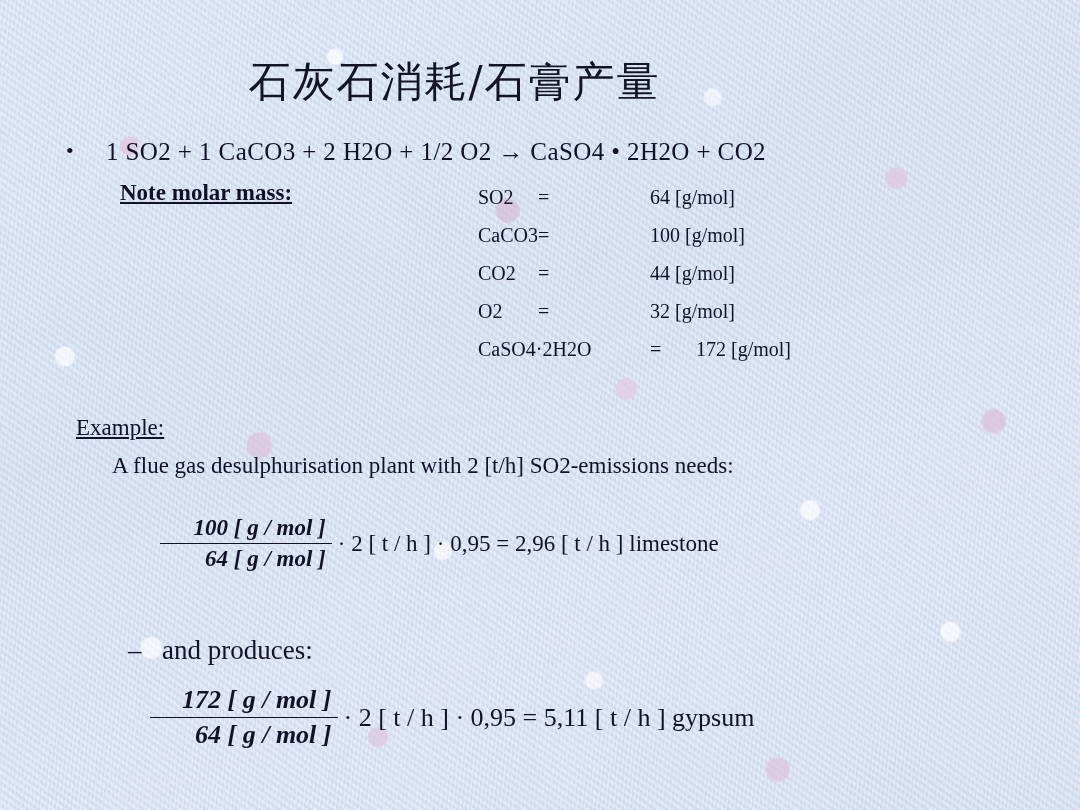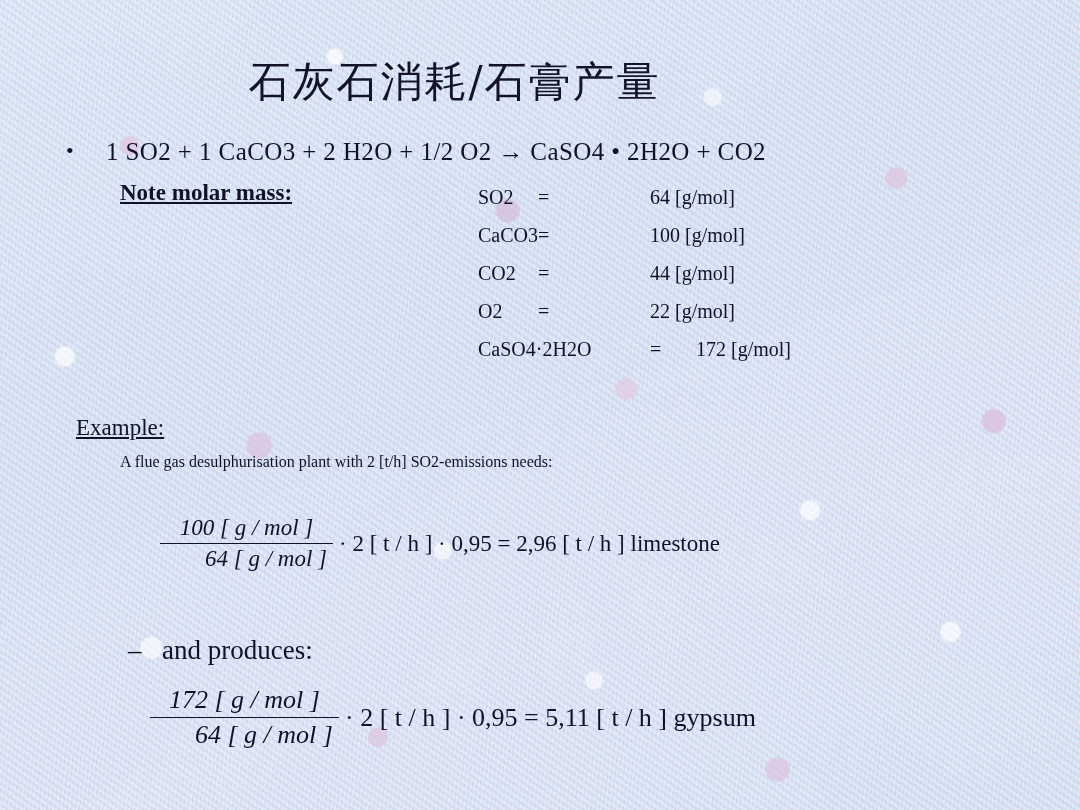--- a/index.html
+++ b/index.html
@@ -117,40 +117,41 @@
     position: absolute;
     top: 415px;
     left: 76px;
     font-size: 23px;
     text-decoration: underline;
     color: #11112a;
   }
   .example-text {
     position: absolute;
     top: 453px;
-    left: 120px;
-    font-size: 16px;
+    left: 112px;
+    font-size: 23px;
     color: #11112a;
     text-align: right;
   }
 
   
   .formula {
     position: absolute;
     font-size: 23px;
     color: #11112a;
     white-space: nowrap;
   }
   .formula-1 { top: 515px; left: 160px; }
   .formula-2 { top: 685px; left: 150px; font-size: 26px; }
   .frac {
     display: inline-block;
     vertical-align: middle;
-    text-align: center;
+    text-align: right;
     margin-right: 6px;
+    font-weight: bold;
   }
   .frac .num {
     display: block;
     padding: 0 6px 2px 6px;
     border-bottom: 1.6px solid #11112a;
   }
   .frac .den {
     display: block;
     padding: 2px 6px 0 6px;
     margin-left: 39px;
@@ -191,21 +192,21 @@
       <span class="mm-row">
         <span class="mm-name">SO2</span><span class="mm-eq">=</span><span class="mm-val">64 [g/mol]</span>
       </span>
       <span class="mm-row">
         <span class="mm-name">CaCO3</span><span class="mm-eq">=</span><span class="mm-val">100 [g/mol]</span>
       </span>
       <span class="mm-row">
         <span class="mm-name">CO2</span><span class="mm-eq">=</span><span class="mm-val">44 [g/mol]</span>
       </span>
       <span class="mm-row">
-        <span class="mm-name">O2</span><span class="mm-eq">=</span><span class="mm-val">22 [g/mol]</span>
+        <span class="mm-name">O2</span><span class="mm-eq">=</span><span class="mm-val">32 [g/mol]</span>
       </span>
       <span class="mm-row long">
         <span class="mm-name">CaSO4·2H2O</span><span class="mm-eq">=</span><span class="mm-val">172 [g/mol]</span>
       </span>
     </div>
 
     <div class="example-label">Example:</div>
     <div class="example-text">A flue gas desulphurisation plant with 2 [t/h] SO2-emissions needs:</div>
 
     <div class="formula formula-1">

